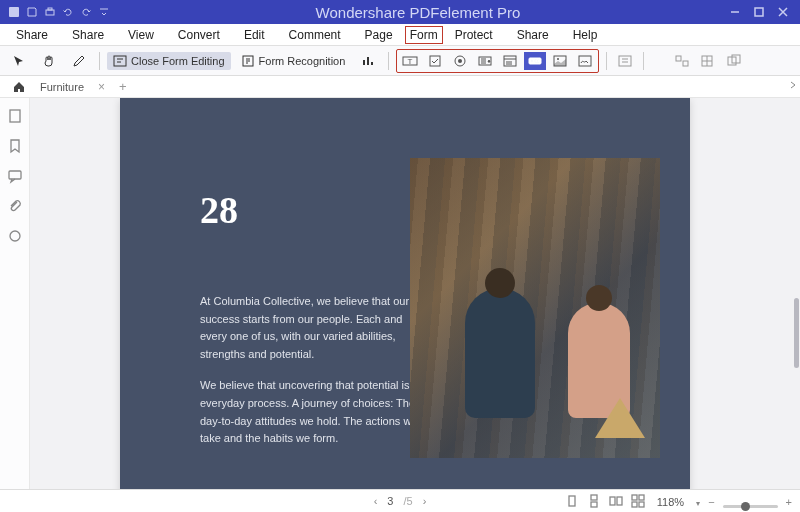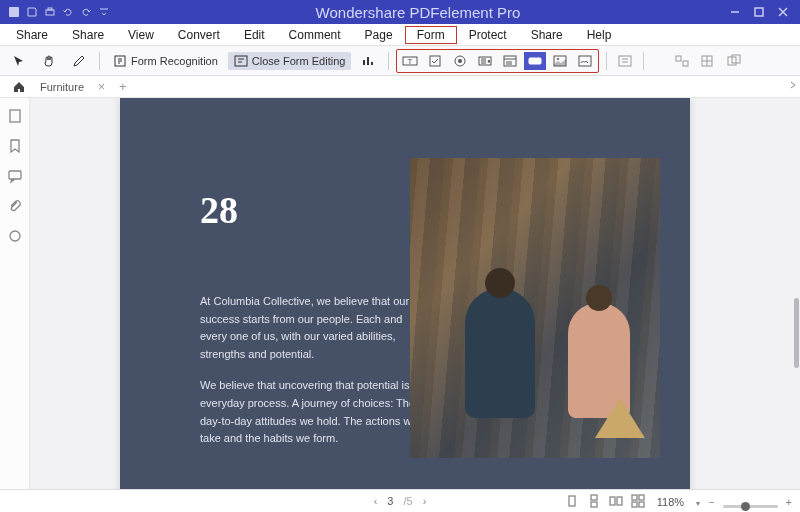--- a/index.html
+++ b/index.html
@@ -5,21 +5,21 @@
 *{margin:0;padding:0;box-sizing:border-box;font-family:"Segoe UI",Arial,sans-serif}
 body{width:800px;height:512px;overflow:hidden;background:#f5f5f7;position:relative}
 .titlebar{height:24px;background:#3943b7;display:flex;align-items:center;color:#fff;font-size:15px}
 .tb-icons{display:flex;gap:6px;padding:0 8px}
 .tb-icon svg{width:12px;height:12px;fill:#c8ccf0}
 .tb-title{flex:1;text-align:center;color:#d3d7f5}
 .tb-win{display:flex;gap:14px;padding:0 12px}
 .tb-win svg{width:10px;height:10px;stroke:#c8ccf0;fill:none;stroke-width:1.5}
 .menubar{height:22px;background:#fff;display:flex;align-items:center;padding:0 4px;font-size:12px;border-bottom:1px solid #e0e0e0}
 .menu-item{padding:2px 12px;cursor:pointer;color:#222}
-.menu-item.sel{border:1px solid #c0392b;padding:1px 11px}
+.menu-item.sel{border:1px solid #c0392b;padding:1px 4px}
 .toolbar{height:30px;background:#f9f9fb;display:flex;align-items:center;gap:4px;padding:0 6px;border-bottom:1px solid #ddd;font-size:11px}
 .tb-btn{display:flex;align-items:center;gap:4px;padding:2px 6px;cursor:pointer;color:#333;border-radius:2px}
 .tb-btn.active{background:#d8dbe8}
 .tb-ico{width:14px;height:14px;display:flex;align-items:center;justify-content:center}
 .tb-sep{width:1px;height:18px;background:#ccc;margin:0 3px}
 .form-group{display:flex;gap:3px;border:1.5px solid #c0392b;padding:2px;border-radius:2px}
 .fg-btn{width:22px;height:18px;display:flex;align-items:center;justify-content:center;cursor:pointer}
 .fg-btn.sel{background:#4a56c8}
 .fg-btn.sel svg{stroke:#fff;fill:#fff}
 .tabstrip{height:22px;background:#fff;display:flex;align-items:center;padding:0 12px;font-size:11px;border-bottom:1px solid #e5e5e5;gap:8px}
@@ -143,37 +143,37 @@
       </span>
     </span>
   <span class="tb-btn">
       <span class="tb-ico">
         <svg viewBox="0 0 14 14">
           <path d="M2 12l1-3 7-7 2 2-7 7z" fill="none" stroke="#333"></path>
         </svg>
       </span>
     </span>
   <div class="tb-sep"></div>
+  <span class="tb-btn active">
+      <span class="tb-ico">
+        <svg viewBox="0 0 14 14">
+          <rect x="1" y="2" width="12" height="10" fill="none" stroke="#333"></rect>
+          <path d="M4 5h6M4 8h4" stroke="#333"></path>
+        </svg>
+      </span>
+      <span>Close Form Editing</span>
+    </span>
   <span class="tb-btn">
       <span class="tb-ico">
         <svg viewBox="0 0 14 14">
           <rect x="2" y="2" width="10" height="10" fill="none" stroke="#333"></rect>
           <path d="M5 5h4M5 7h4M5 9h2" stroke="#333"></path>
         </svg>
       </span>
       <span>Form Recognition</span>
-    </span>
-  <span class="tb-btn active">
-      <span class="tb-ico">
-        <svg viewBox="0 0 14 14">
-          <rect x="1" y="2" width="12" height="10" fill="none" stroke="#333"></rect>
-          <path d="M4 5h6M4 8h4" stroke="#333"></path>
-        </svg>
-      </span>
-      <span>Close Form Editing</span>
     </span>
   <span class="tb-btn">
       <span class="tb-ico">
         <svg viewBox="0 0 14 14">
           <path d="M3 11V6M7 11V3M11 11V8" stroke="#333" stroke-width="2"></path>
         </svg>
       </span>
     </span>
   <div class="tb-sep"></div>
   <div class="form-group">

